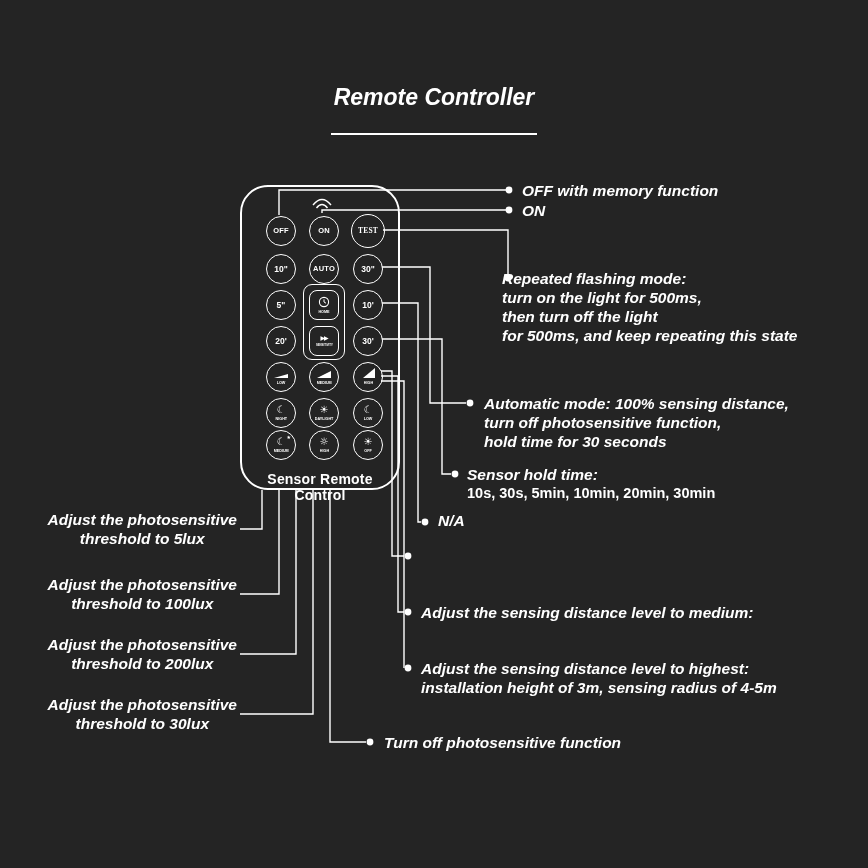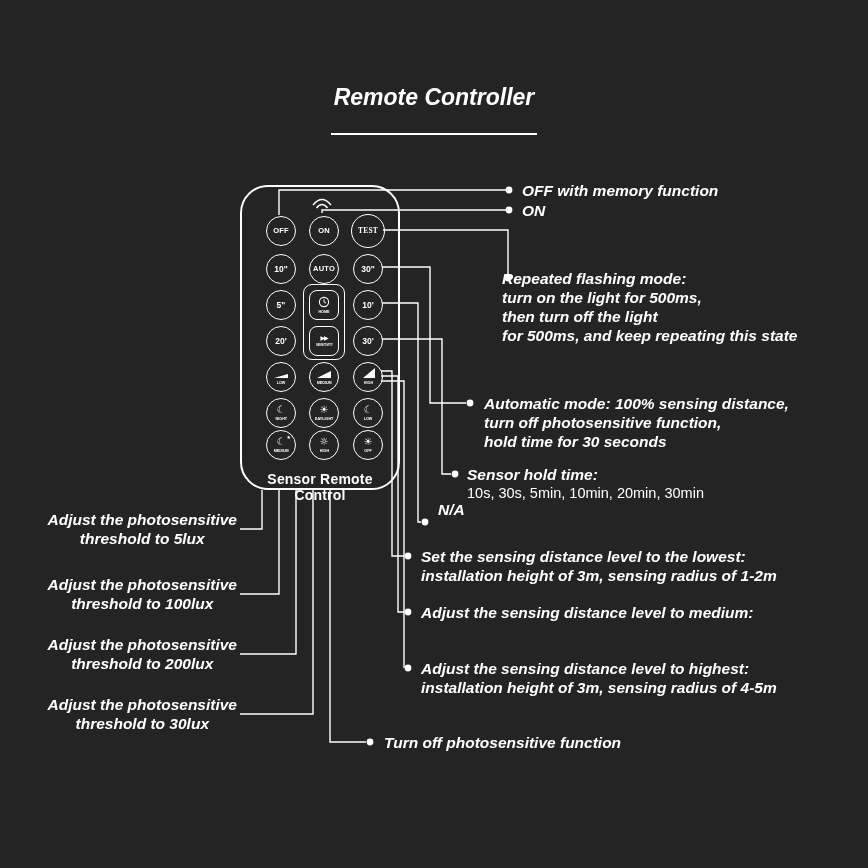--- a/index.html
+++ b/index.html
@@ -30,24 +30,24 @@
   .ff{font-size:6px;letter-spacing:-1px;font-weight:bold;}
   .star{position:absolute;top:4px;right:4px;font-size:5px;font-family:"DejaVu Sans",sans-serif;}
   .center-box{position:absolute;left:61px;top:97px;width:42px;height:76px;
               border:1.6px solid #fff;border-radius:9px;box-sizing:border-box;}
   .footer{position:absolute;left:0;top:284px;width:100%;text-align:center;
           font-size:14px;font-weight:bold;letter-spacing:.2px;}
 
   
   .ann{position:absolute;font-size:15.5px;font-weight:bold;font-style:italic;
        line-height:19px;white-space:nowrap;}
-  .ann .sub{font-weight:normal;font-style:normal;font-size:14.5px;text-align:right;}
+  .ann .sub{font-weight:bold;font-style:normal;font-size:14.5px;text-align:right;}
   .ann-left{text-align:center;}
   .ar0{left:522px;top:181px}.ar1{left:522px;top:201px}.ar2{left:502px;top:269px}
-  .ar3{left:484px;top:394px}.ar4{left:467px;top:465px}.ar5{left:438px;top:500px}
+  .ar3{left:484px;top:394px}.ar4{left:467px;top:465px}.ar5{left:438px;top:511px}
   .ar6{left:421px;top:547px}.ar7{left:421px;top:603px}.ar8{left:421px;top:659px}
   .ar9{left:384px;top:733px}
   .al0{right:631px;top:510px}.al1{right:631px;top:575px}
   .al2{right:631px;top:635px}.al3{right:631px;top:695px}
 </style>
 </head>
 <body>
 
 <div class="canvas">
 
@@ -205,24 +205,20 @@
     <div>turn off photosensitive function,</div>
     <div>hold time for 30 seconds</div>
   </div>
   <div class="ann ar4">
     <div>Sensor hold time:</div>
     <div class="sub">10s, 30s, 5min, 10min, 20min, 30min</div>
   </div>
   <div class="ann ar5">
     <div>N/A</div>
   </div>
-  <div class="ann ar6">
-    <div>Set the sensing distance level to the lowest:</div>
-    <div>installation height of 3m, sensing radius of 1-2m</div>
-  </div>
   <div class="ann ar7">
     <div>Adjust the sensing distance level to medium:</div>
   </div>
   <div class="ann ar8">
     <div>Adjust the sensing distance level to highest:</div>
     <div>installation height of 3m, sensing radius of 4-5m</div>
   </div>
   <div class="ann ar9">
     <div>Turn off photosensitive function</div>
   </div>

